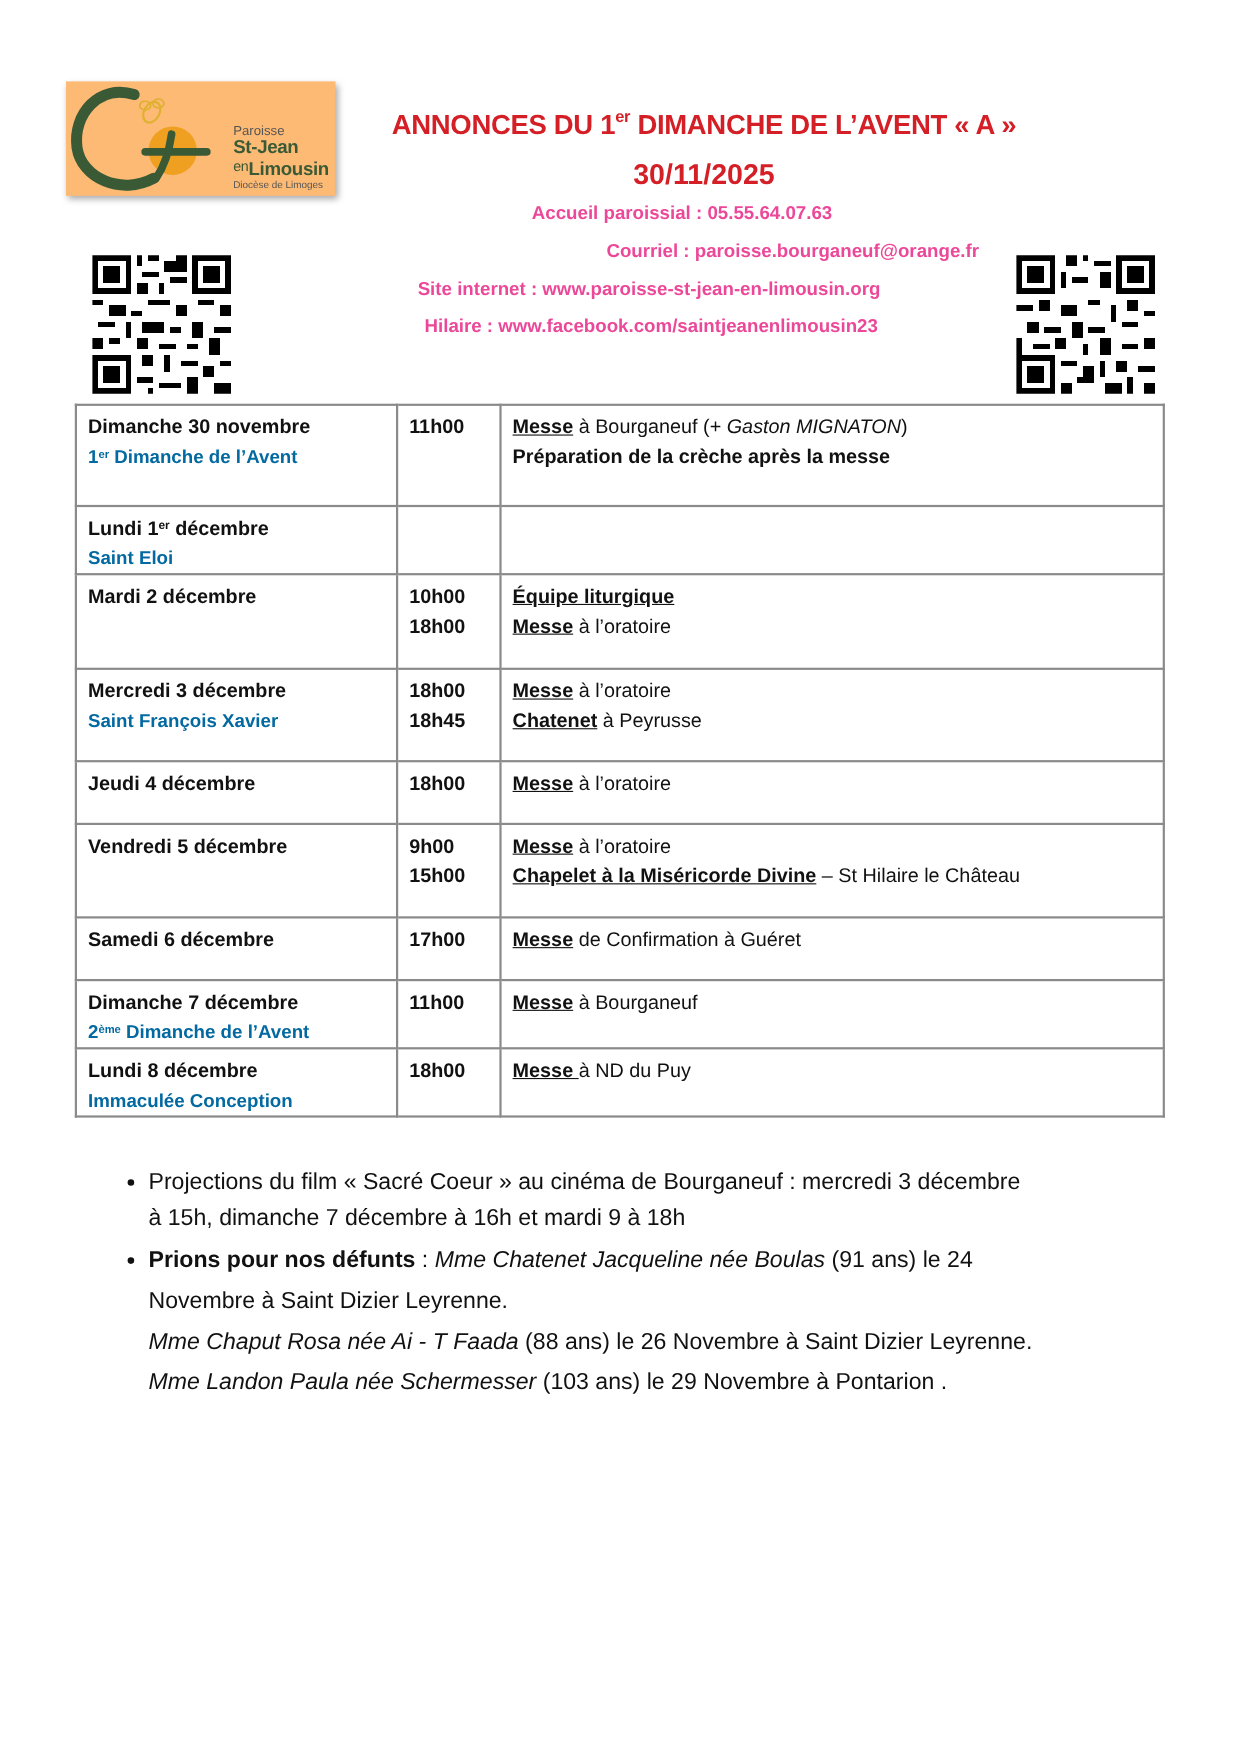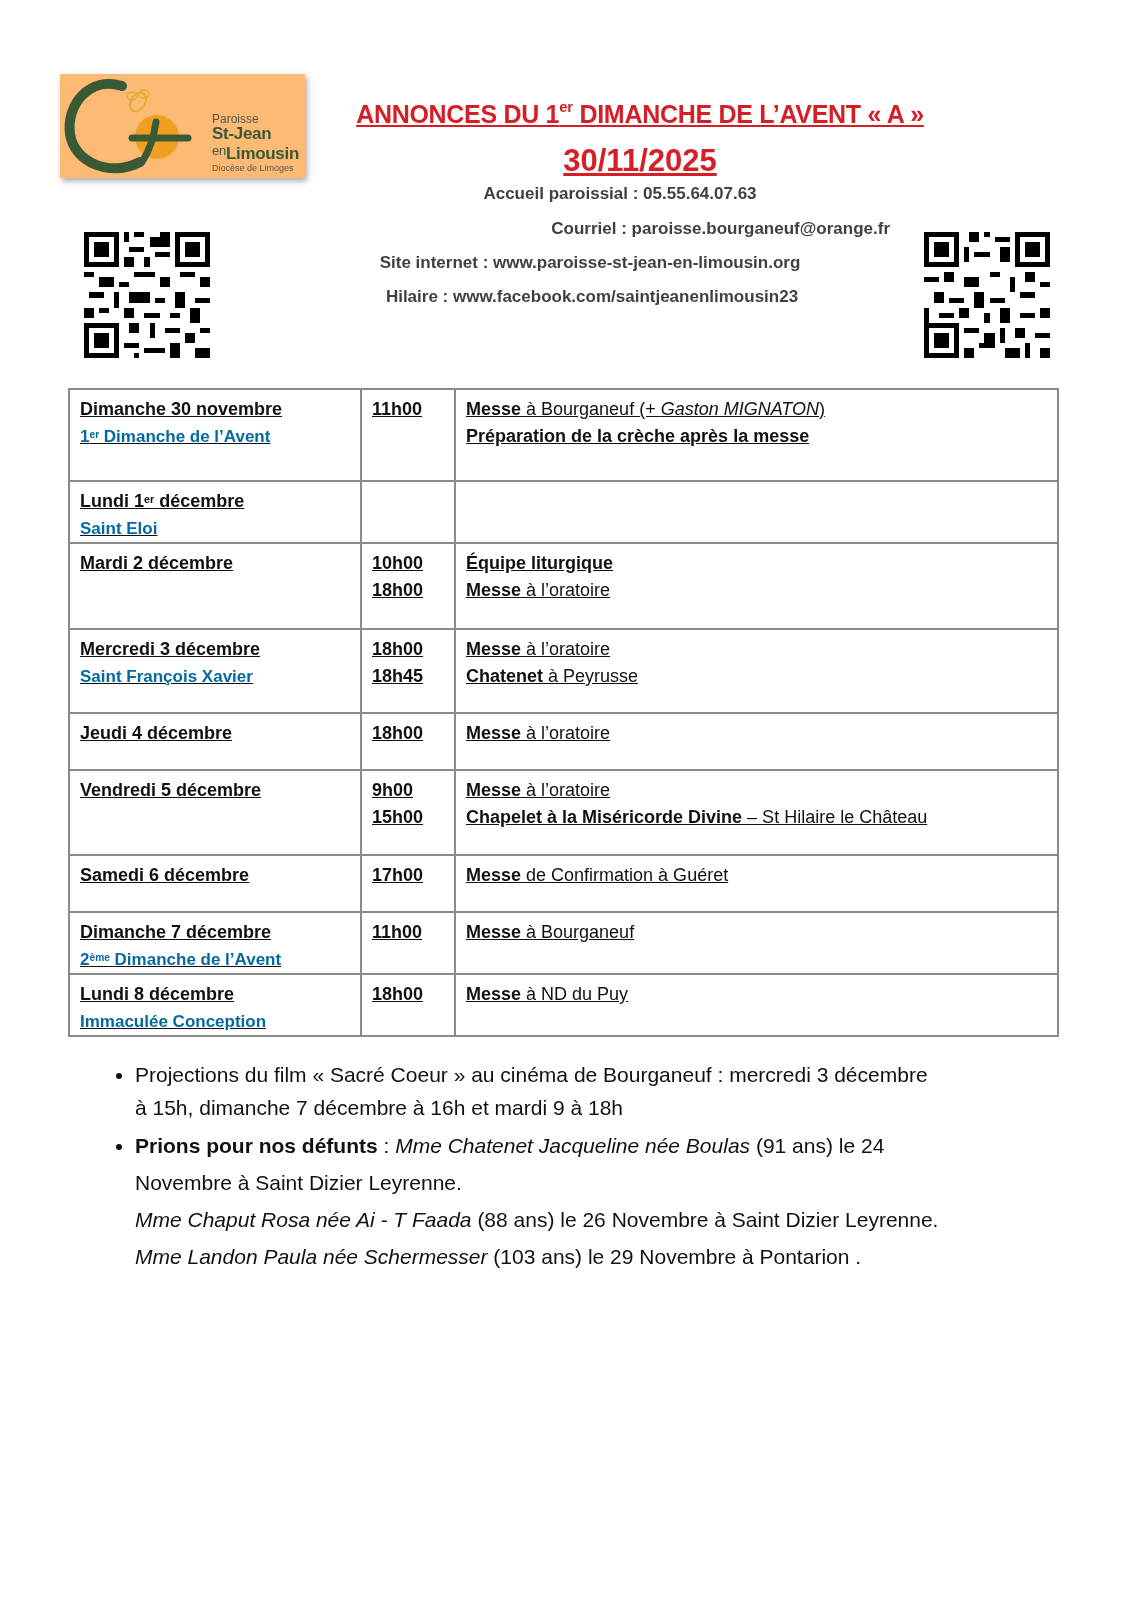--- a/index.html
+++ b/index.html
@@ -11,31 +11,31 @@
   .logo { left:60px; top:74px; width:245px; height:104px; background:#fdba74;
           box-shadow: 2px 3px 6px rgba(0,0,0,0.35); }
   .logo svg { position:absolute; left:0; top:0; }
   .logo .t1 { position:absolute; left:152px; top:38px; font-size:12px; color:#555; }
   .logo .t2 { position:absolute; left:152px; top:50px; font-size:17px; font-weight:bold; color:#3a5a36; letter-spacing:-0.3px;}
   .logo .t3 { position:absolute; left:152px; top:70px; font-size:17px; font-weight:bold; color:#3a5a36; letter-spacing:-0.3px;}
   .logo .t3 small { font-size:13px; font-weight:normal; position:relative; top:-4px;margin-top:24px; }
   .logo .t4 { position:absolute; left:152px; top:89px; font-size:9px; color:#555; }
 
   
-  .title { left:330px; width:620px; text-align:center; color:#d41f26; font-weight:bold;text-decoration:underline; }
+  .title { left:330px; width:620px; text-align:center; color:#d41f26; font-weight:bold; }
   .title1 { top:100px; font-size:25px; letter-spacing:-0.3px; }
-  .title2 { top:143px; font-size:31px; }
+  .title2 { top:143px; font-size:26px; }
   sup { font-size:0.6em; vertical-align:top; position:relative; top:-2px; }
-  .contact { left:300px; width:640px; text-align:center; font-weight:bold; font-size:17px; color:#404040; }
+  .contact { left:300px; width:640px; text-align:center; font-weight:bold; font-size:17px; color:#ec4899; }
 
   
   .qr { background:#fff; }
 
   
-  .sched { left:68px; top:388px; width:991px; border-collapse:collapse; font-size:18px;text-decoration:underline; }
+  .sched { left:68px; top:367px; width:991px; border-collapse:collapse; font-size:18px; }
   .sched td { border:2px solid #8a8a8a; vertical-align:top; padding:6px 10px 0 10px; line-height:27px; }
   .sched td.day { width:270px; }
   .sched td.time { width:72px; font-weight:bold; }
   .day-name { font-weight:bold; display:block; }
   .feast { font-weight:bold; color:#0369a1; font-size:17px; display:block; }
   .ev-line { display:block; }
   .ev-key { font-weight:bold; text-decoration:underline; }
   .ev-b { font-weight:bold; }
   .ev-i { font-style:italic; }
 

